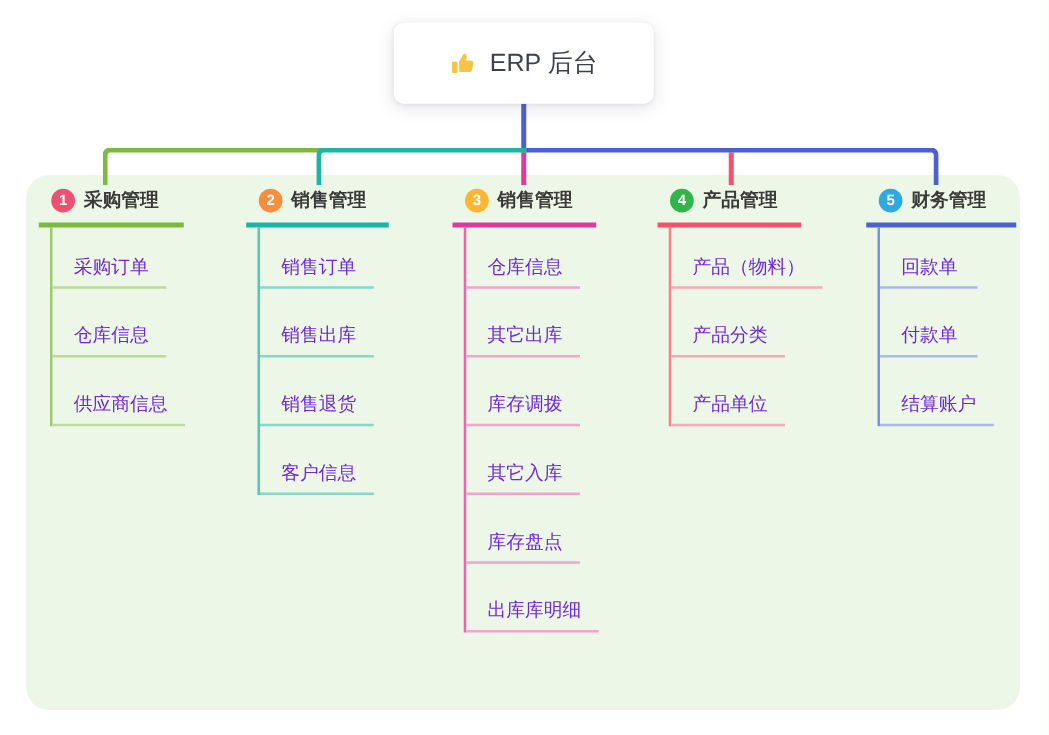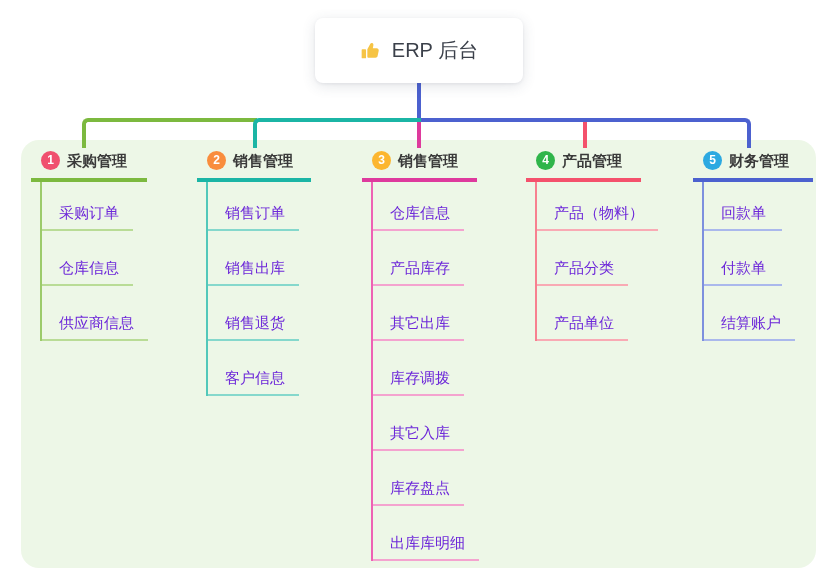--- a/index.html
+++ b/index.html
@@ -106,21 +106,20 @@
     </div>
 </div>
 
 <div class="branch" style="left: 362px; width: 115px; --main: #de3a9d; --trunk: #ee62b4; --light: #f4a3cf; --badge: #fcb62f;">
   <div class="branch-header">
     <span class="badge">3</span>
     <span class="branch-label">销售管理</span>
   </div>
   <div class="branch-children">
       <div class="child">仓库信息</div>
-      <div class="child">产品库存</div>
       <div class="child">其它出库</div>
       <div class="child">库存调拨</div>
       <div class="child">其它入库</div>
       <div class="child">库存盘点</div>
       <div class="child">出库库明细</div>
     </div>
 </div>
 
 <div class="branch" style="left: 526px; width: 115px; --main: #f4516c; --trunk: #f7808f; --light: #f9aab4; --badge: #2fb54a;">
   <div class="branch-header">

